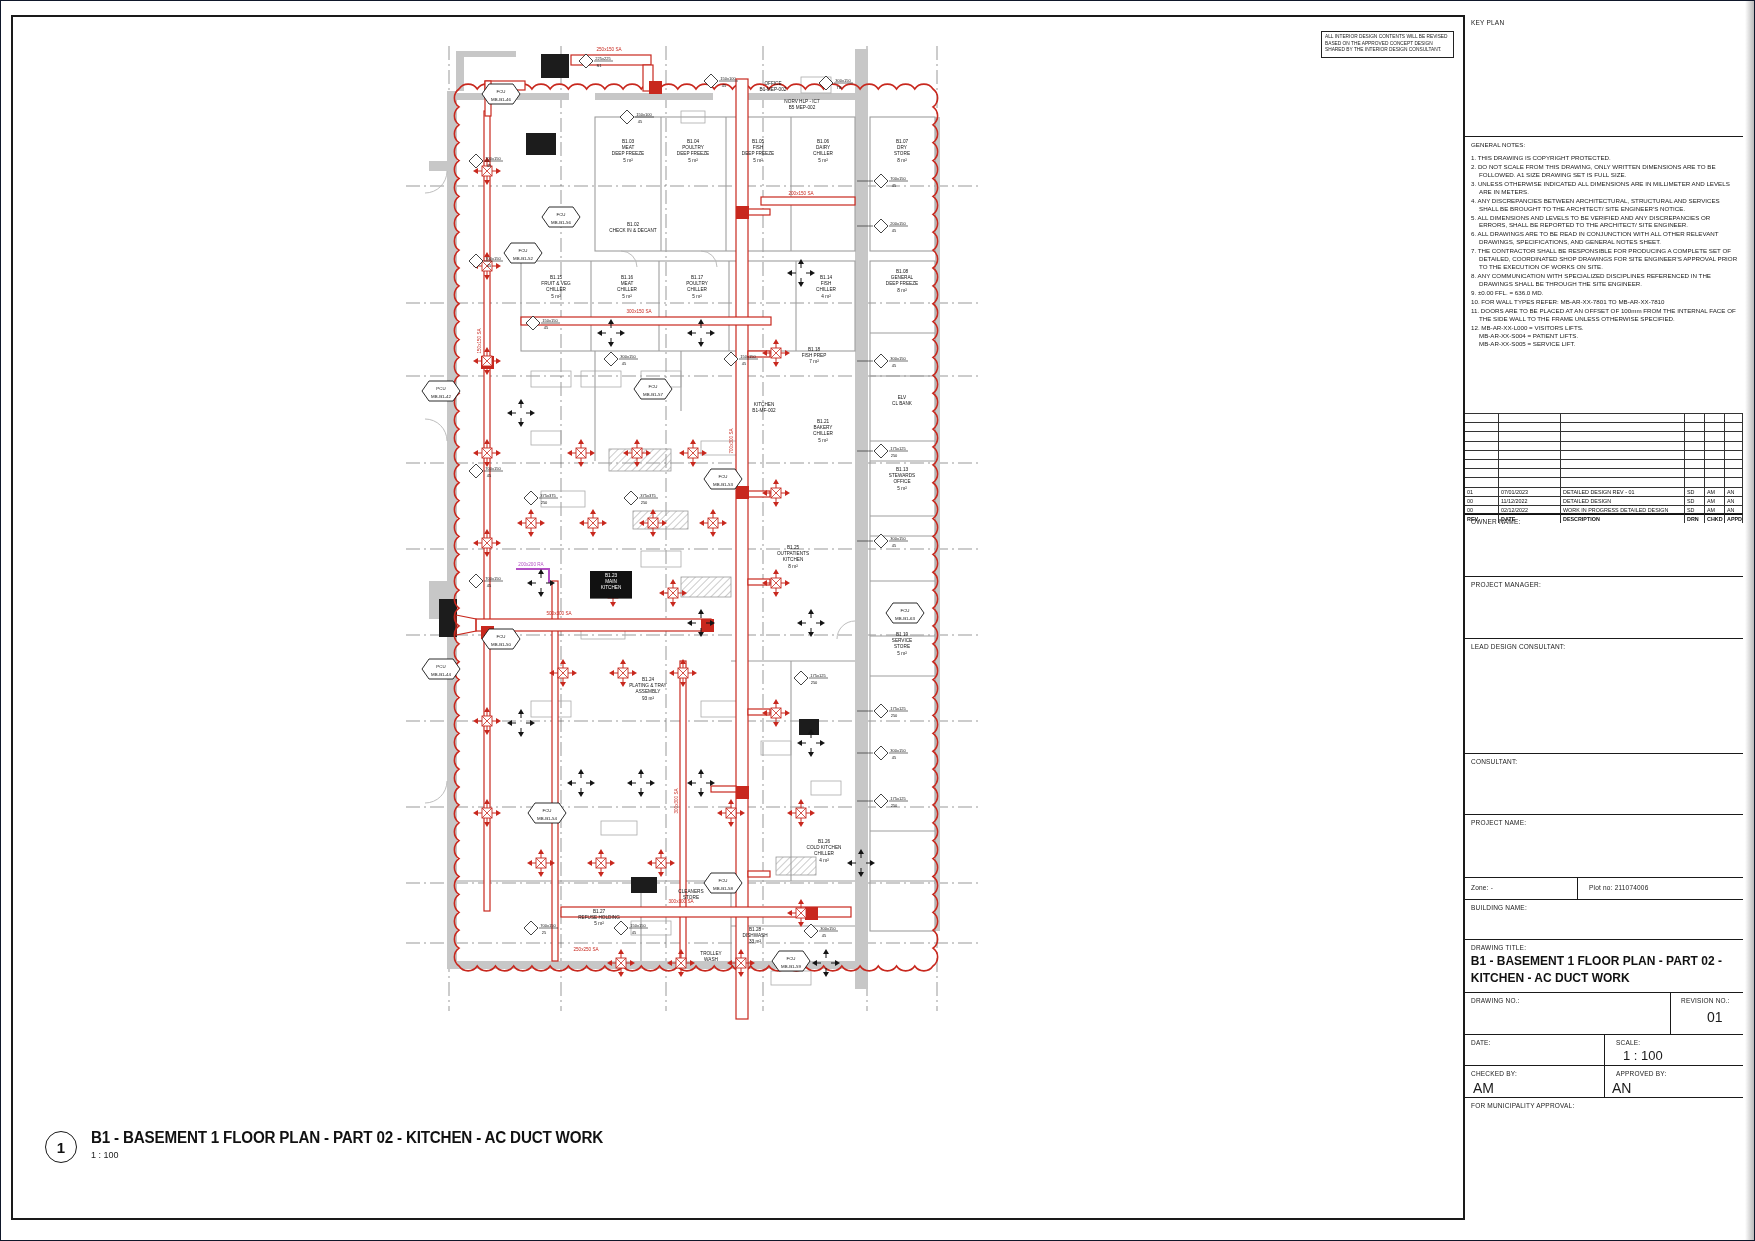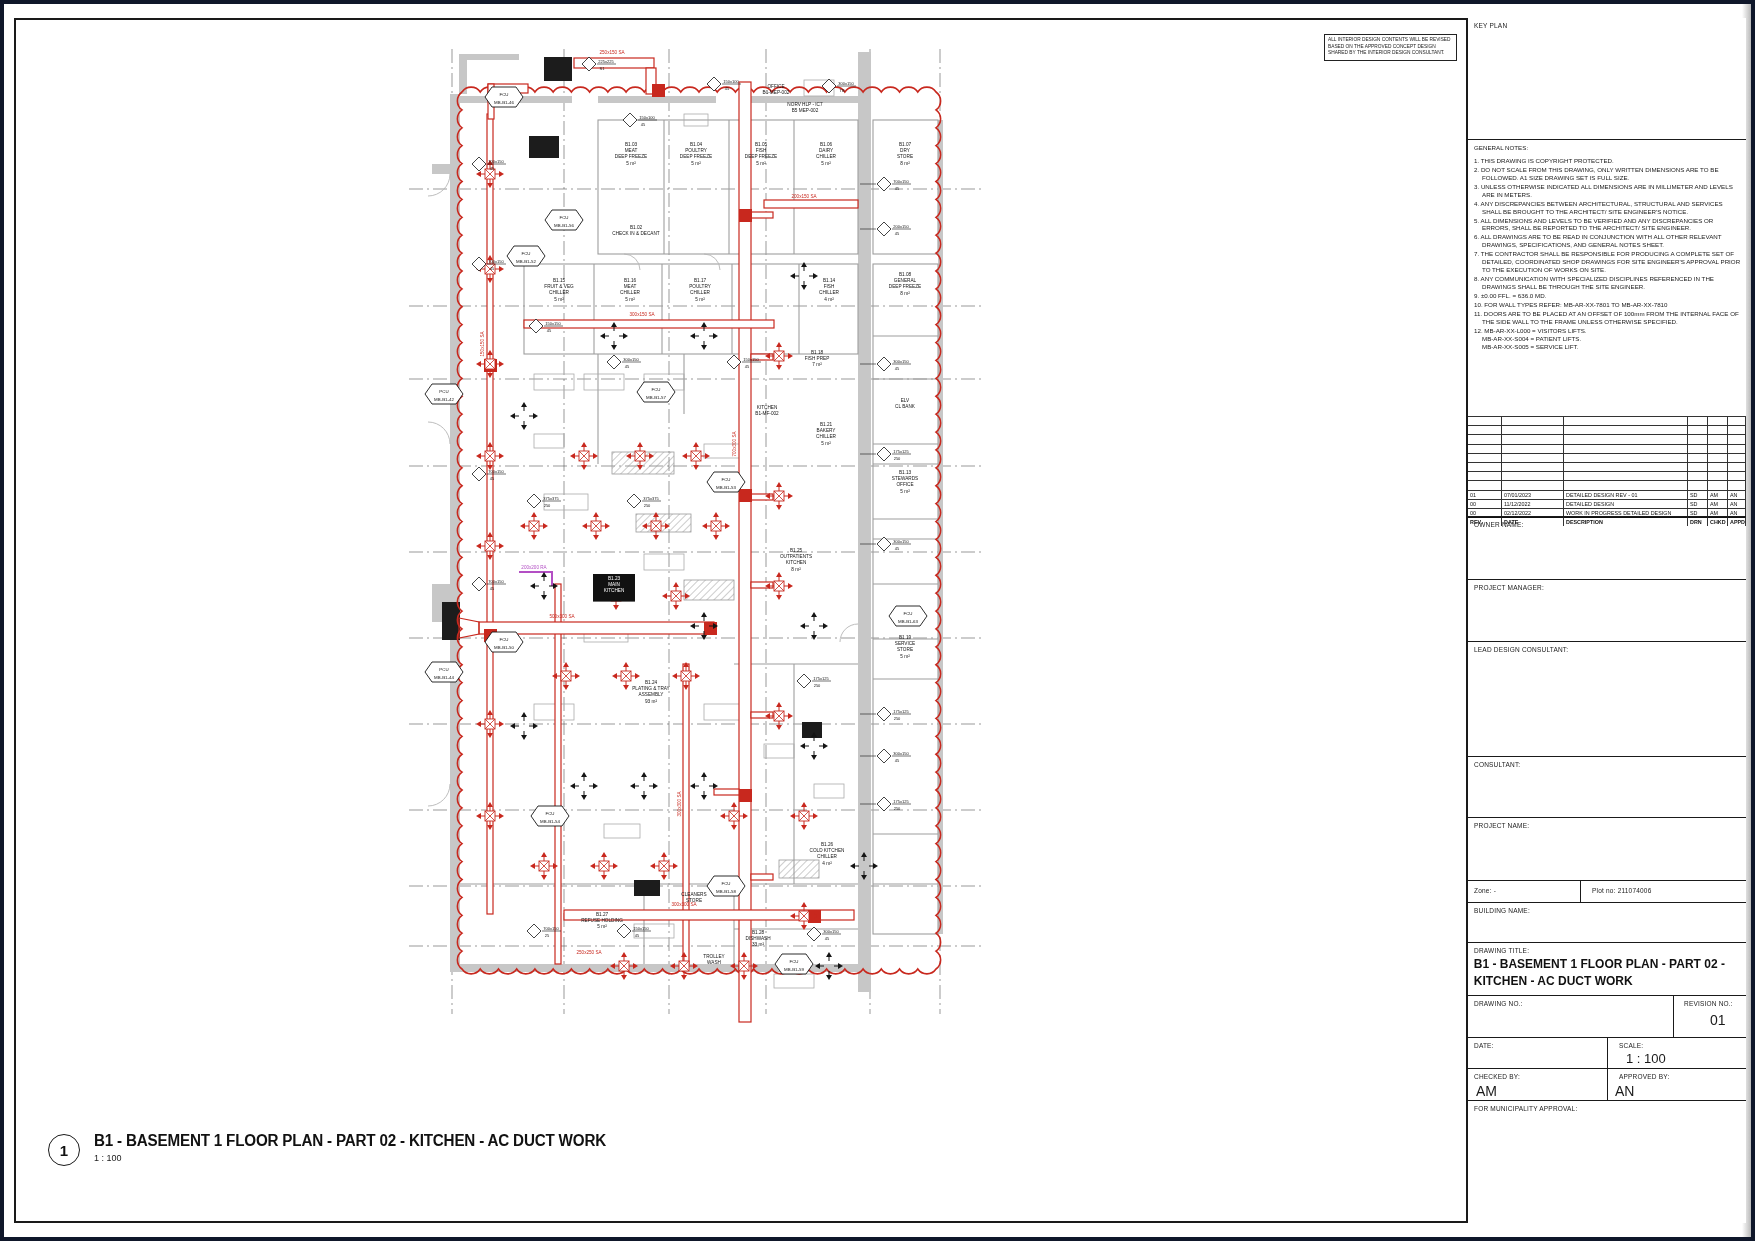--- a/index.html
+++ b/index.html
@@ -1,18 +1,18 @@
 <!DOCTYPE html>
 <html><head>
 <meta charset="utf-8">
 <style>
   html,body{margin:0;padding:0;background:#e8e8e8;}
   .page{position:relative;width:1755px;height:1241px;background:#ffffff;
         font-family:"Liberation Sans",sans-serif;color:#111;overflow:hidden;
-        border:4px solid #0f172a;box-sizing:border-box;}
+        border:1px solid #0f172a;box-sizing:border-box;}
   .sheet-frame{position:absolute;left:10px;top:14px;width:1732px;height:1205px;
         border:2px solid #1a1a1a;box-sizing:border-box;}
   .edge-strip{position:absolute;right:0;top:0;width:9px;height:1241px;
         background:linear-gradient(to right,#ffffff,#b9b9b9);}
   
   .tb{position:absolute;left:1462px;top:14px;width:280px;height:1205px;
       border-left:2px solid #1a1a1a;box-sizing:border-box;background:#fff;}
   .tb-sec{position:absolute;left:0;width:100%;border-top:1.5px solid #1a1a1a;box-sizing:border-box;}
   .tb-label{font-size:6.5px;letter-spacing:.2px;padding:4px 0 0 6px;color:#1a1a1a;}
   .notes{font-size:6.2px;line-height:1.28;padding:4px 5px 0 6px;color:#1a1a1a;}

